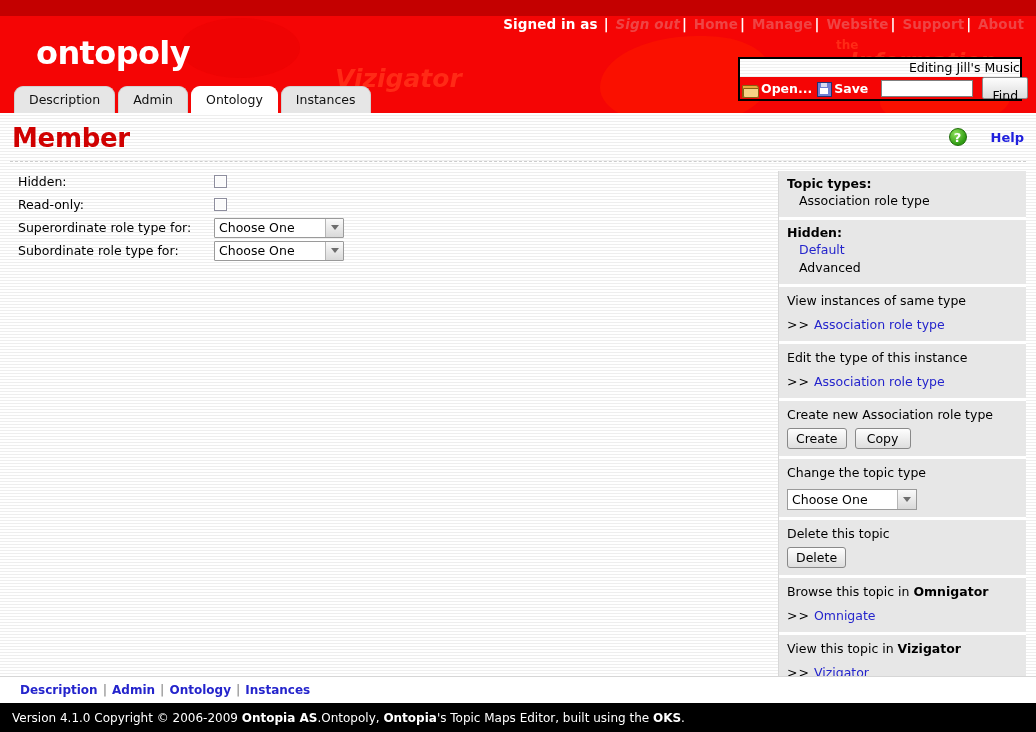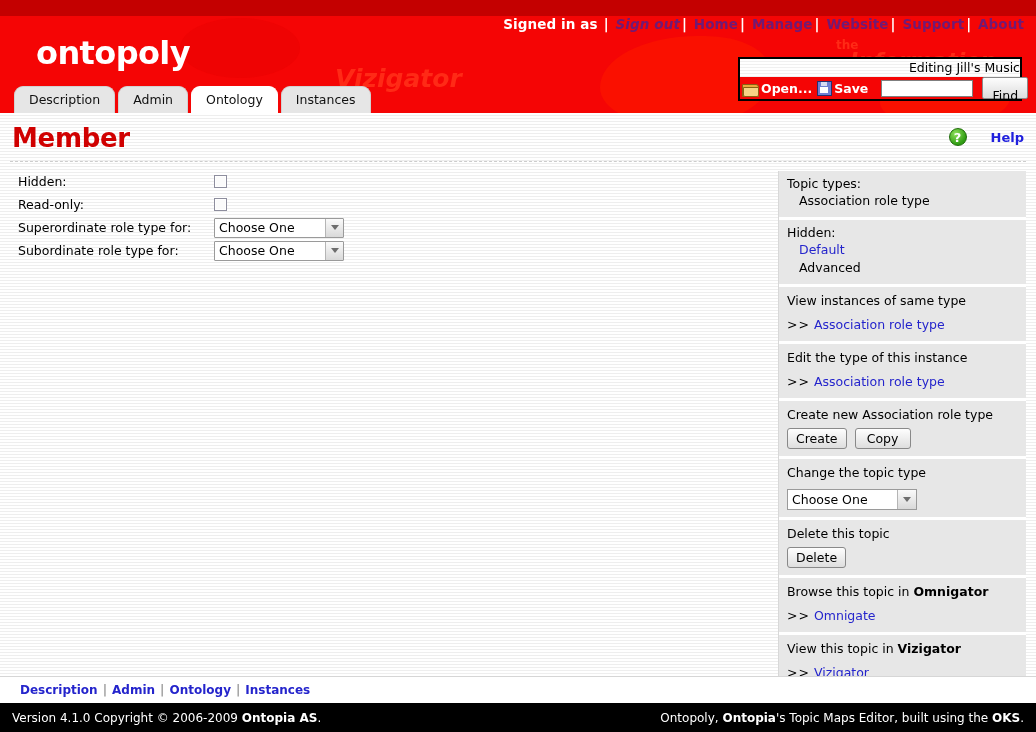--- a/index.html
+++ b/index.html
@@ -73,21 +73,21 @@
     right: 12px; top: 16px;
     color: #ffffff;
     font-size: 13.5px;
     font-weight: bold;
     letter-spacing: .1px;
     white-space: nowrap;
     z-index: 5;
   }
   .topnav .sep { color: #ffffff; font-weight: bold; padding: 0 2px; }
   .topnav a {
-    color: #701a75;
+    color: #ef4444;
     text-decoration: none;
   }
   .topnav .signout { font-style: italic; }
   .topnav .signed { font-weight: bold; padding-right: 4px; }
 
   .logo {
     position: absolute;
     left: 36px; top: 34px;
     color: #ffffff;
     font-size: 32px;
@@ -149,21 +149,21 @@
   }
   .toolbox-row {
     height: 22px;
     display: flex;
     align-items: center;
     padding: 0 3px 0 2px;
     gap: 5px;
   }
   .tb-btn {
     display: flex;
-    align-items: center;
+    align-items: flex-end;
     gap: 3px;
     color: #ffffff;
     font-size: 12.5px;
     font-weight: bold;
     cursor: pointer;
     white-space: nowrap;
   }
   .icon-folder { width: 16px; height: 13px; position: relative; display:inline-block; }
   .icon-folder .f-back {
     position:absolute; left:0; top:2px; width:15px; height:11px;
@@ -326,21 +326,21 @@
     box-sizing: border-box;
   }
   .sb-sec {
     background: #e7e7e7;
     border-bottom: 3px solid #ffffff;
     padding: 5px 8px 7px 8px;
     box-sizing: border-box;
   }
   .sb-head {
     font-size: 12.5px;
-    font-weight: normal;
+    font-weight: bold;
     color: #000000;
     margin-bottom: 1px;
   }
   .sb-sub {
     font-size: 12.5px;
     color: #000000;
     padding-left: 12px;
     line-height: 18px;
   }
   .sb-sub.link { color: #2424cc; cursor: pointer; }
@@ -420,21 +420,20 @@
   .footer-bar {
     position: absolute;
     left: 0; bottom: 0;
     width: 1036px;
     height: 29px;
     background: #000000;
     color: #ffffff;
     font-size: 12px;
     display: flex;
     align-items: center;
-    justify-content: space-between;
     box-sizing: border-box;
     padding: 0 12px;
   }
   .footer-bar b { font-weight: bold; }
   .footer-bar .left, .footer-bar .right { white-space: nowrap; }
 </style>
 </head>
 <body>
 
 <div class="page-body"></div>

